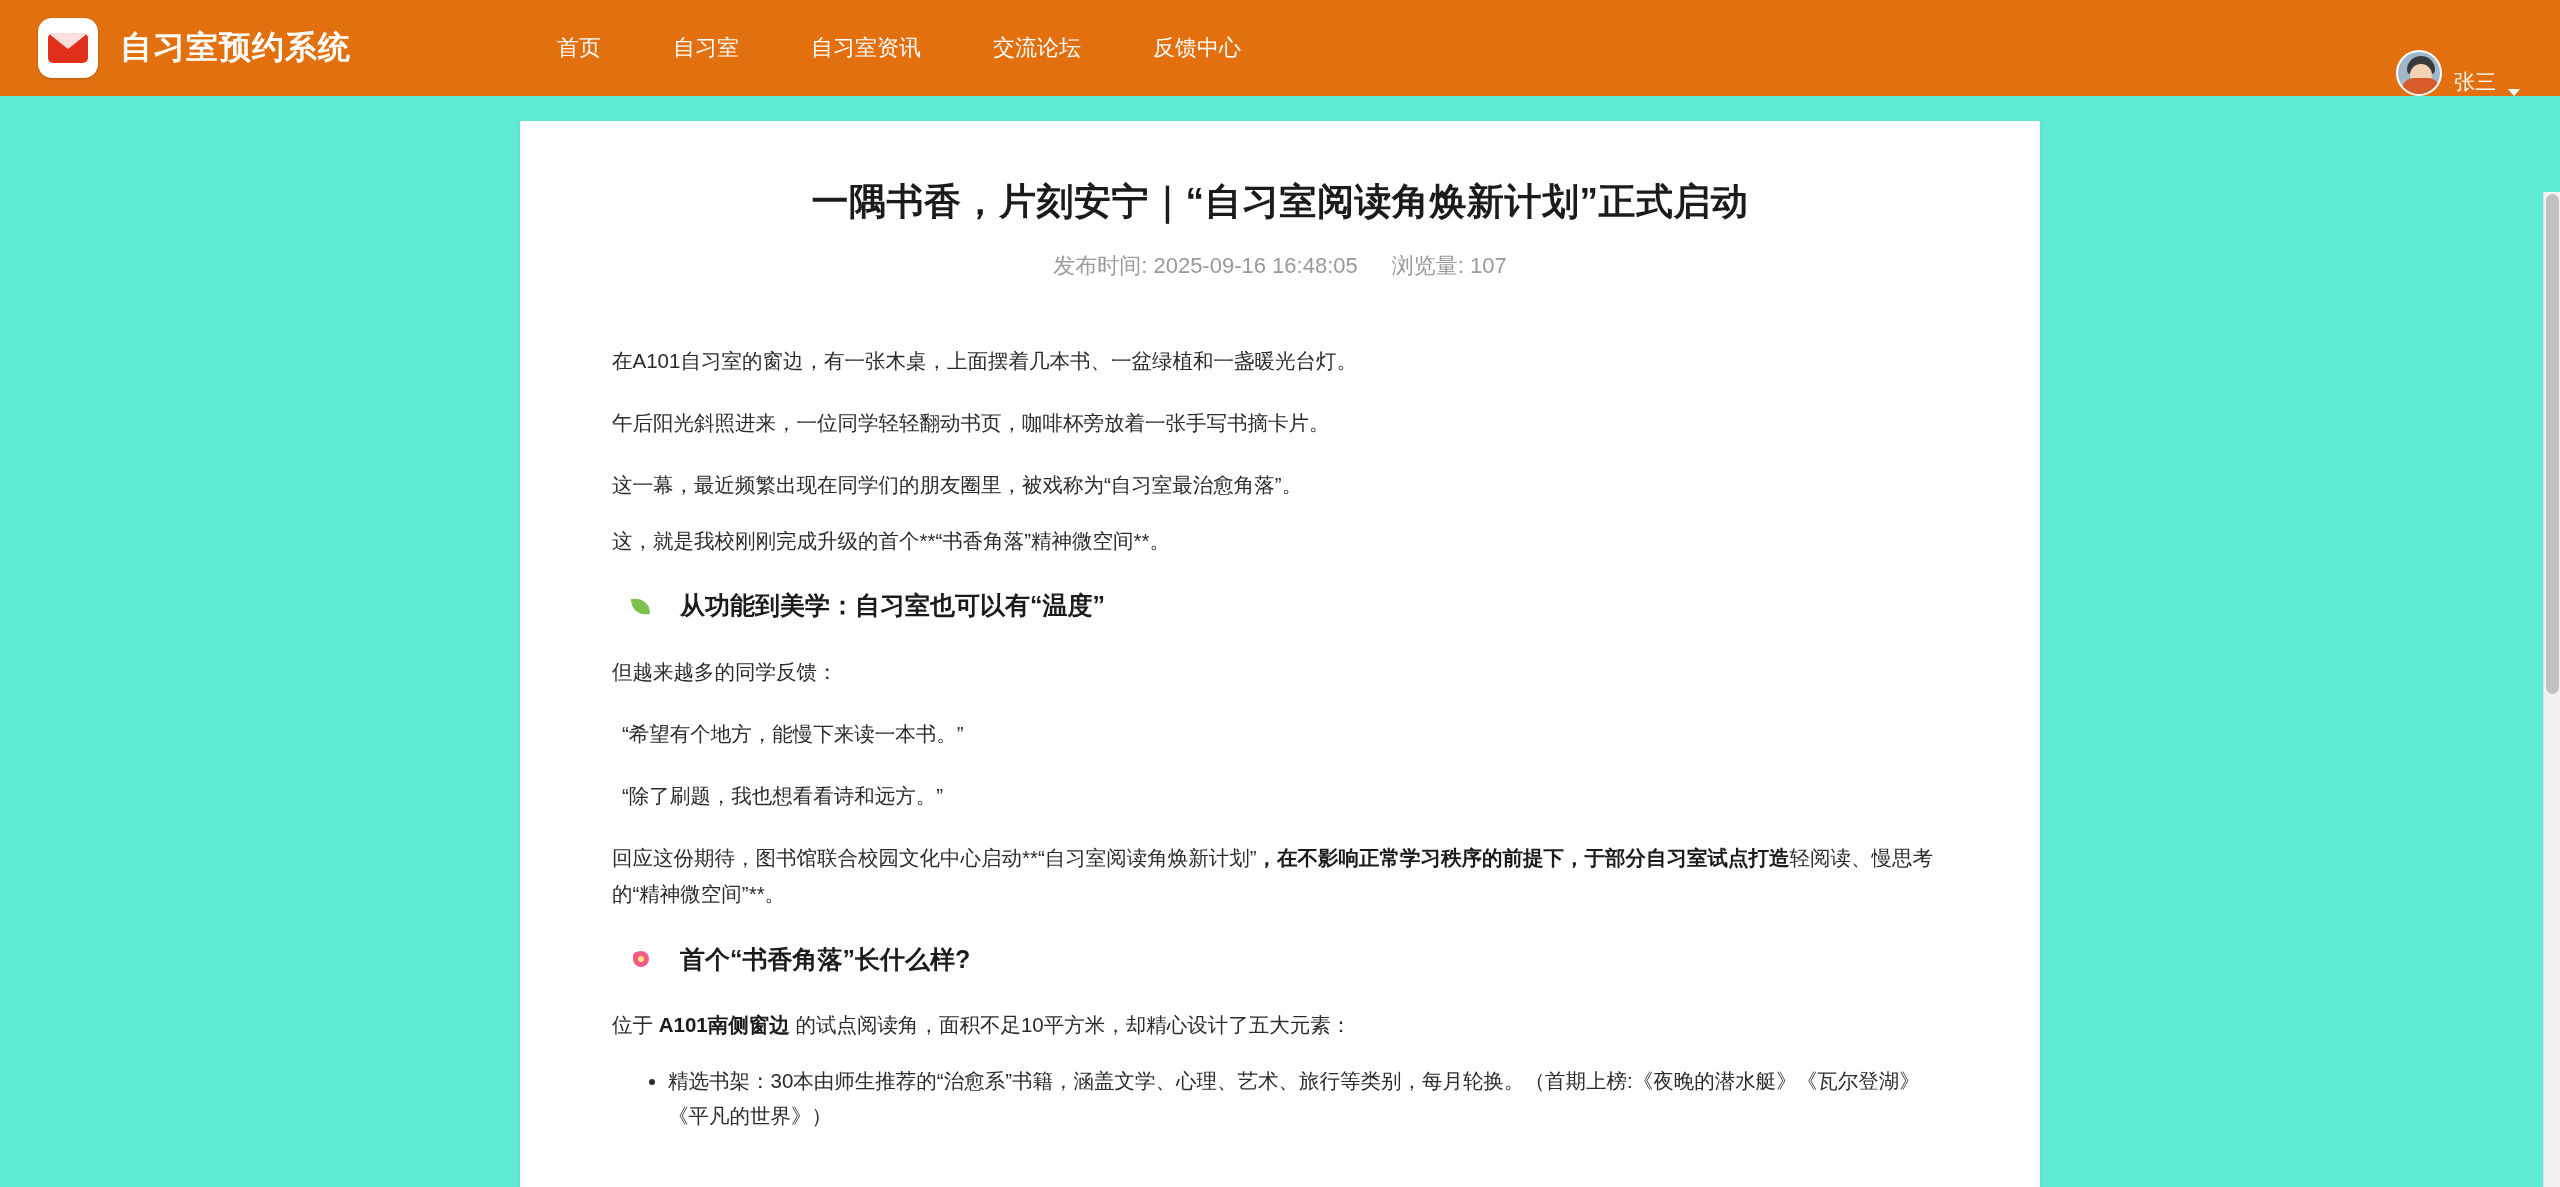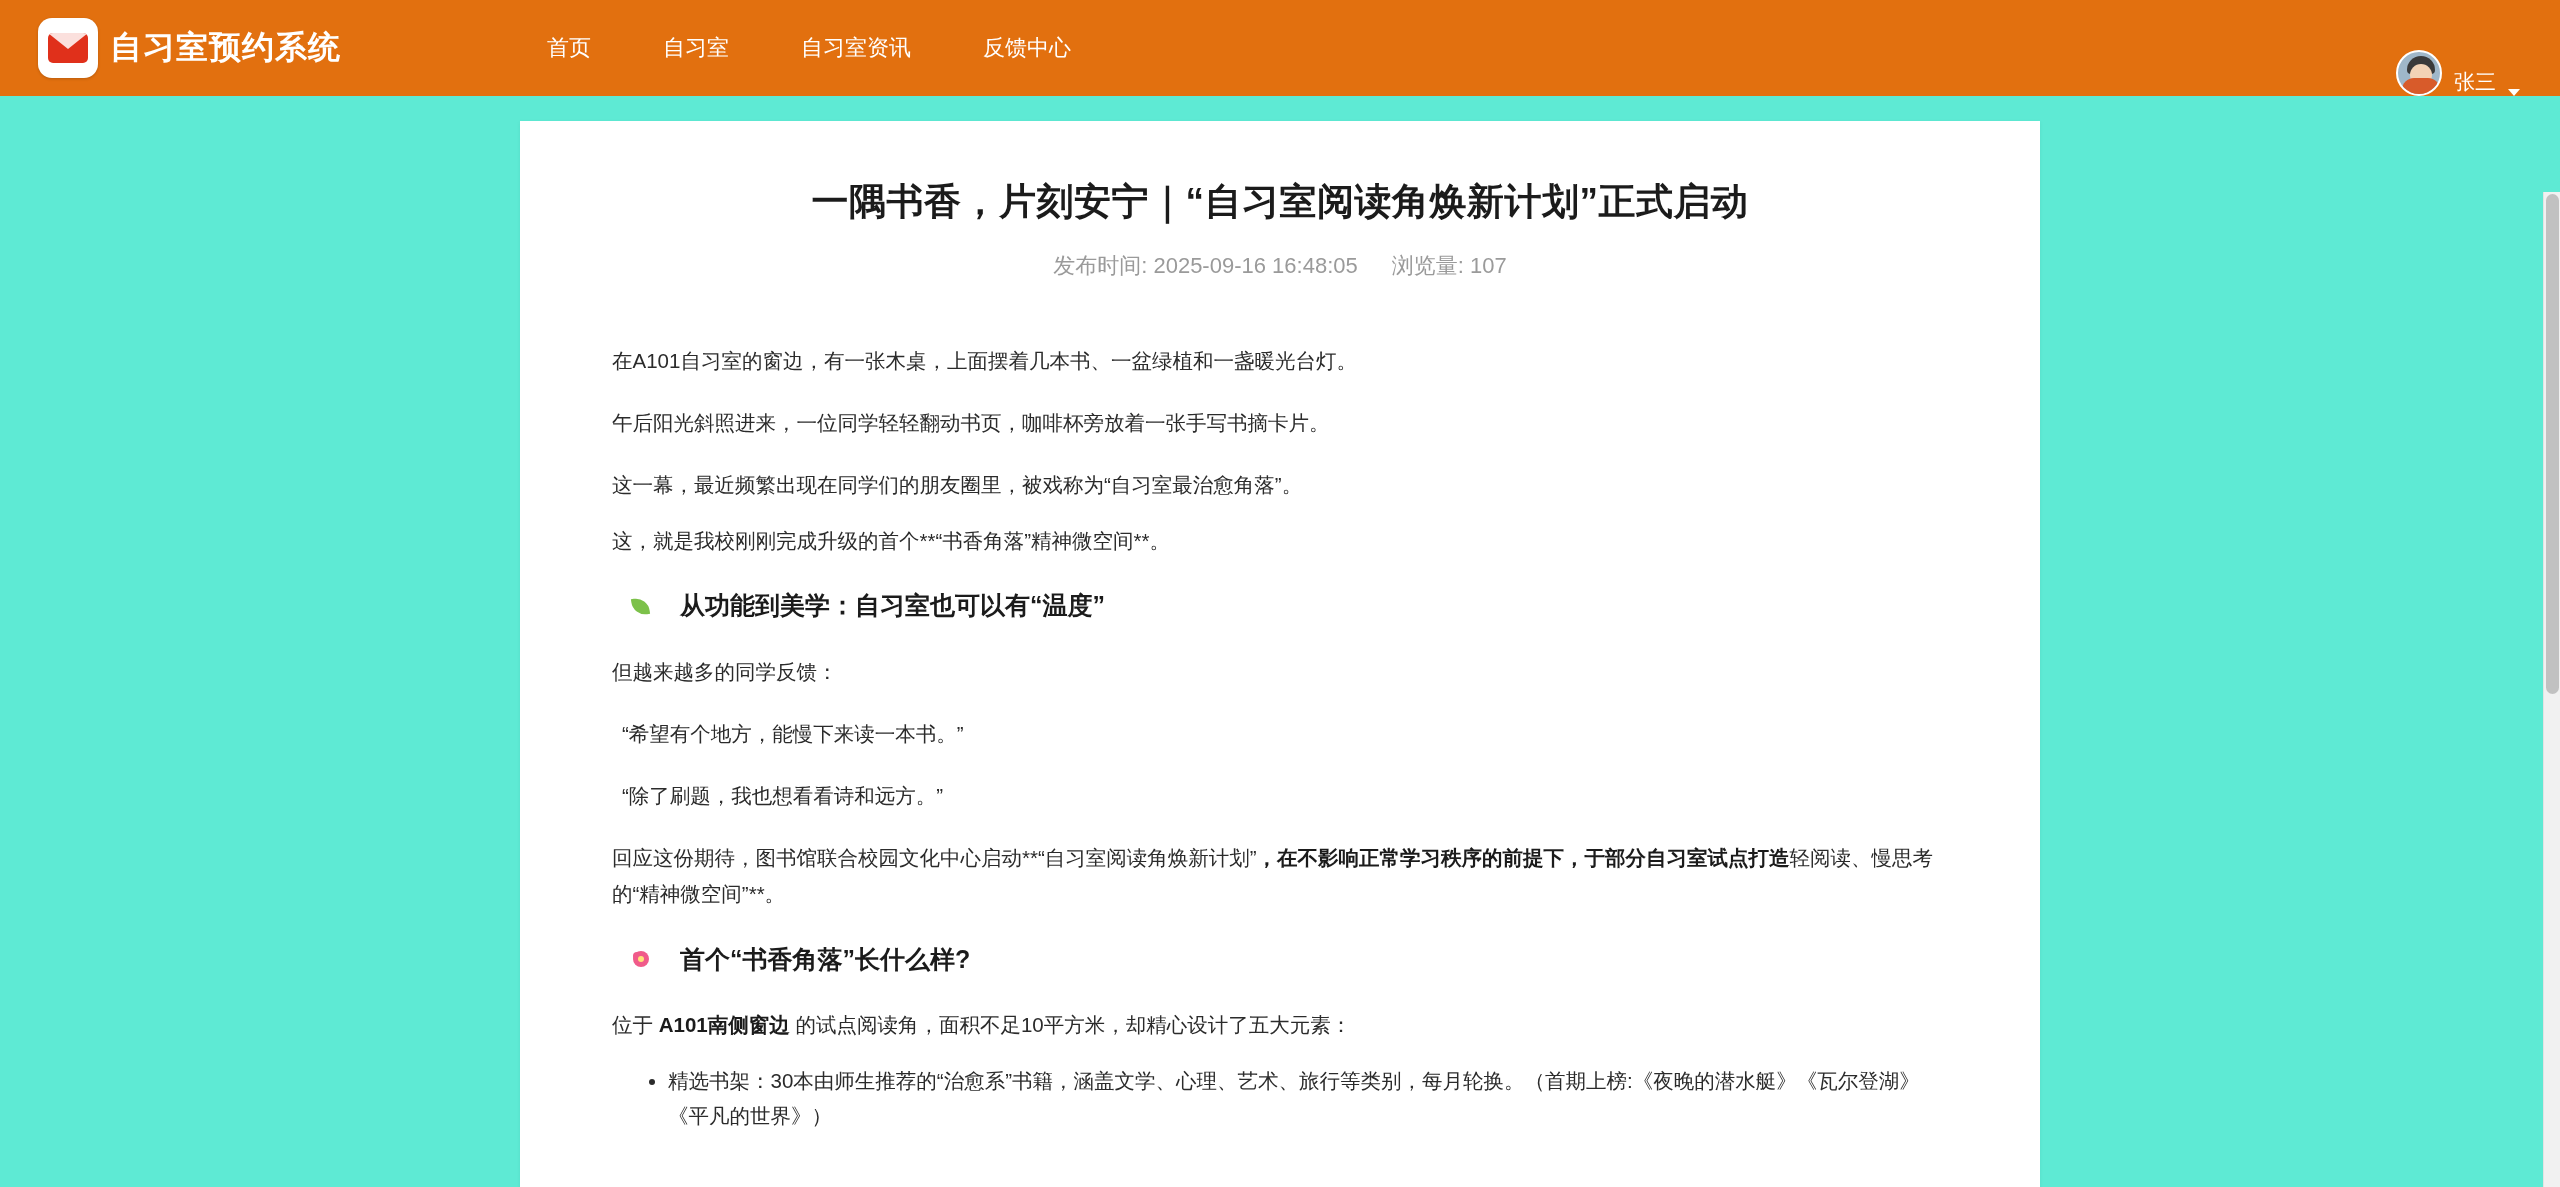--- a/index.html
+++ b/index.html
@@ -13,21 +13,21 @@
   
   .navbar {
     height: 96px;
     background: #e2700f;
     display: flex;
     align-items: center;
     padding: 0 34px 0 34px;
     position: relative;
   }
   .brand {
-    display: flex; align-items: center; gap: 12px;
+    display: flex; align-items: center; gap: 22px;
     margin-left: 4px;
   }
   .brand-logo {
     width: 60px; height: 60px;
     border-radius: 14px;
     background: #ffffff;
     display: flex; align-items: center; justify-content: center;
     position: relative;
     box-shadow: 0 1px 3px rgba(0,0,0,.18);
   }
@@ -200,20 +200,21 @@
     <div class="brand-logo">
       <div class="env"></div>
     </div>
     <div class="brand-title">自习室预约系统</div>
   </div>
 
   <div class="nav-menu">
     <div class="nav-item">首页</div>
     <div class="nav-item">自习室</div>
     <div class="nav-item active">自习室资讯</div>
+    <div class="nav-item">交流论坛</div>
     <div class="nav-item">反馈中心</div>
   </div>
 
   <div class="user-box">
     <div class="avatar">
       <div class="hair"></div>
         <div class="face"></div>
         <div class="body"></div>
     </div>
     <div class="user-name">张三</div>

